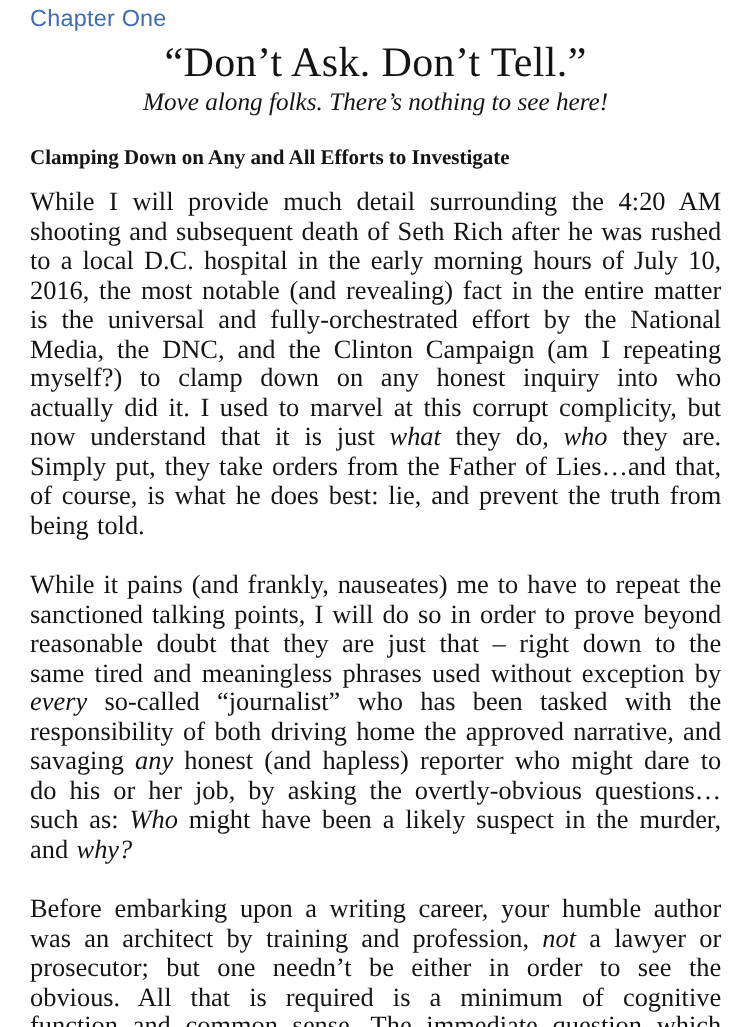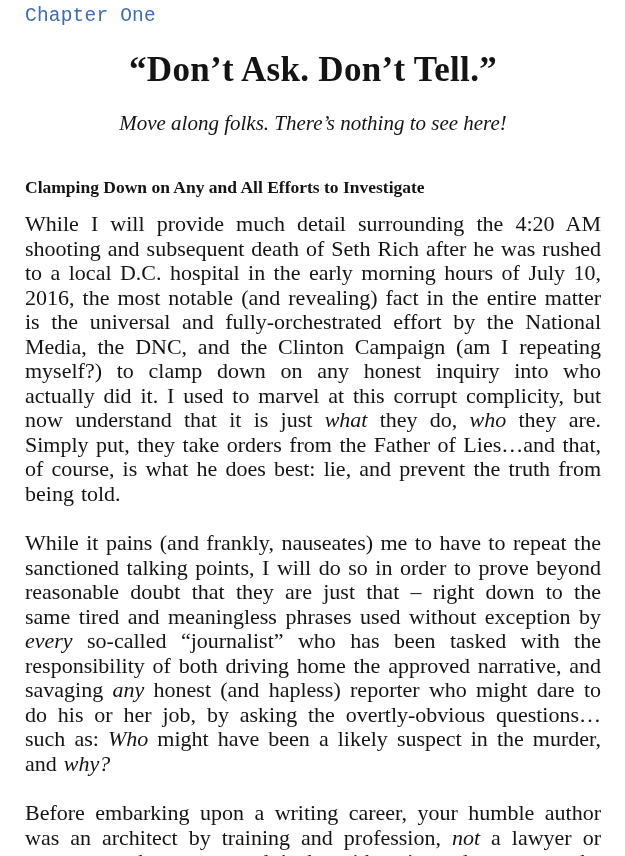--- a/index.html
+++ b/index.html
@@ -12,46 +12,45 @@
     background: #ffffff;
     font-family: "Liberation Serif", serif;
     color: #141414;
   }
   .page {
     width: 625px;
     height: 856px;
     padding: 4px 24px 0 25px;
   }
   .chapter-label {
-    font-family: Liberation Mono, monospace;
+    font-family: Liberation Sans, sans-serif;
     font-size: 19.5px;
     line-height: 24px;
     font-weight: 400;
     letter-spacing: 0.2px;
   }
   .chapter-title {
     font-size: 35px;
     line-height: 41px;
-    font-weight: 700;
+    font-weight: 400;
     text-align: center;
-    margin-top: 21px;
+    margin-top: 3px;
     letter-spacing: 0.3px;
   }
   .chapter-subtitle {
     font-size: 21px;
     line-height: 26px;
     font-style: italic;
     text-align: center;
-    margin-top: 20px;
   }
   .section-heading {
     font-size: 17.5px;
     line-height: 22px;
     font-weight: bold;
-    margin-top: 40px;
+    margin-top: 22px;
   }
   .body-para {
     font-size: 22px;
     line-height: 24.5px;
     text-align: justify;
     word-spacing: 1.5px;
     margin-top: 25px;
   }
   .body-para.first {
     margin-top: 14px;

